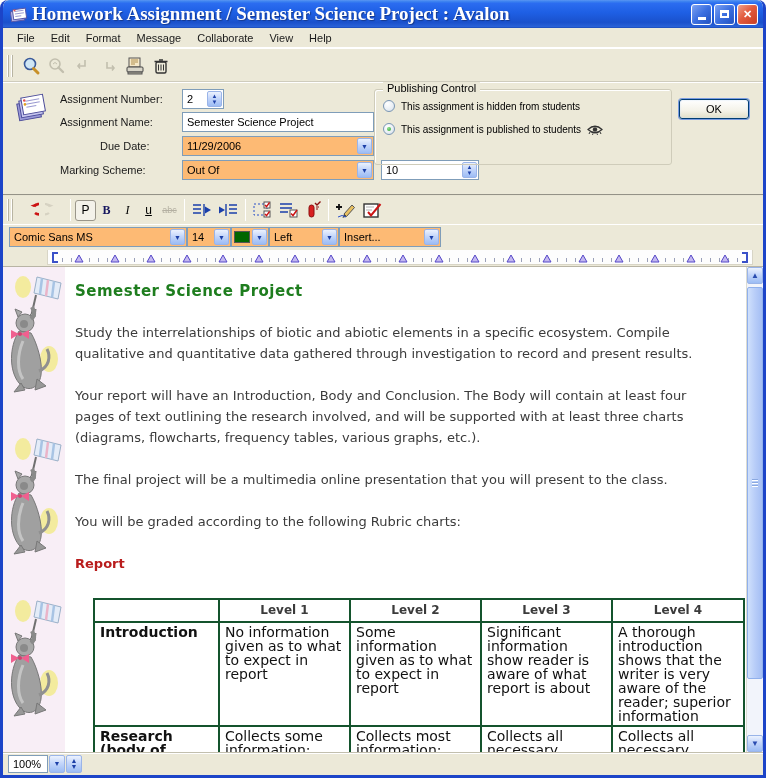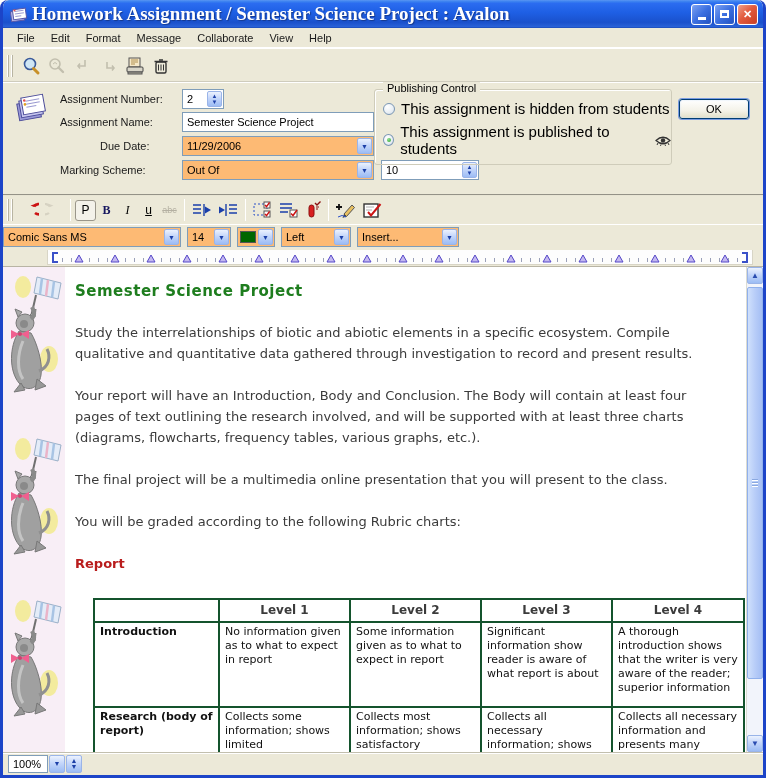--- a/index.html
+++ b/index.html
@@ -41,43 +41,43 @@
   .edittb{ height:30px; flex:0 0 30px; display:flex; align-items:center; background:#ECE9D8;
     border-top:2px groove #e8e5d4; padding-left:2px;}
   .fbtn{ min-width:21px;height:21px; padding:0 3px; display:flex;align-items:center;justify-content:center;
     font-size:12px; border-radius:3px;}
   .fbtn.pressed{ border:1px solid #9a968a; background:#f4f2ea;}
   .fbtn.bold{ font-weight:bold; font-family:"Liberation Serif",serif; color:#16165e;}
   .fbtn.ital{ font-style:italic; font-family:"Liberation Serif",serif;}
   .fbtn.und{ text-decoration:underline;}
   .fbtn.dis{ color:#b4b0a2; font-size:9px; text-decoration:line-through;}
 
-  .fontrow{ height:26px; flex:0 0 26px; display:flex; align-items:center; gap:6px; background:#ECE9D8;
-    box-shadow:inset 0 1px 0 #fff;}
+  .fontrow{ height:26px; flex:0 0 26px; display:flex; align-items:center; background:#ECE9D8;
+    padding-left:6px; box-shadow:inset 0 1px 0 #fff;}
   .cb{ position:relative; background:#fdba74; border:1px solid #7F9DB9; height:20px; display:flex;
     align-items:center; font-size:11px; padding:0 18px 0 4px; white-space:nowrap; overflow:hidden;}
   .cb .ar{ position:absolute; right:1px; top:1px; bottom:1px; width:15px; border:1px solid #9ab4e8; border-radius:2px;
     background:linear-gradient(180deg,#ecf2fe 0%,#c4d6fa 45%,#9cbcf4 100%);
     display:flex; align-items:center; justify-content:center; color:#1c3fa8; font-size:7px;}
   .swatch{ width:18px; height:12px; background:#006600; border:1px solid #555;}
 
   .spin{ position:relative; background:#fff; border:1px solid #7F9DB9; height:20px; display:flex;
     align-items:center; font-size:11px; padding:0 18px 0 4px;}
   .spin .ud{ position:absolute; right:1px; top:1px; bottom:1px; width:15px; border:1px solid #9ab4e8; border-radius:2px;
     background:linear-gradient(180deg,#ecf2fe 0%,#c4d6fa 45%,#9cbcf4 100%);
     display:flex; flex-direction:column; align-items:center; justify-content:center; color:#1c3fa8; font-size:6px; line-height:6px;}
 
   
   .formpanel{ height:112px; flex:0 0 112px; position:relative; background:#ECE9D8; border-top:1px solid #fff;}
   .flabel{ position:absolute; font-size:11px; color:#1a1a1a;}
   .assign-icon{ position:absolute; left:11px; top:7px;}
   .fieldset{ position:absolute; left:371px; top:6px; width:298px; height:76px;
     border:1px solid #cfccba; border-radius:3px; box-shadow:inset 1px 1px 0 #fff;}
   .fieldset .legend{ position:absolute; top:-8px; left:8px; background:#ECE9D8; padding:0 4px; font-size:11px;}
-  .radiorow{ position:absolute; left:8px; display:flex; align-items:center; gap:6px; font-size:15px;}
+  .radiorow{ position:absolute; left:8px; display:flex; align-items:center; gap:6px; font-size:10px;}
   .radio{ width:12px;height:12px;border-radius:50%; border:1px solid #7a96b4;
     background:radial-gradient(circle at 35% 30%,#fff 0%,#e8eef4 60%,#cdd8e2 100%); position:relative;}
   .radio.sel::after{ content:""; position:absolute; left:3px; top:3px; width:4px;height:4px; border-radius:50%;
     background:radial-gradient(circle at 35% 30%,#8fe08f,#2da32d);}
   .okbtn{ position:absolute; left:676px; top:16px; width:70px; height:20px; border:1px solid #003C74; border-radius:3px;
     background:linear-gradient(180deg,#fff 0%,#f4f2e8 60%,#e2dfc8 100%);
     box-shadow:0 0 0 1px #7a9ce0, inset 0 0 2px #cfe0f8; font-size:11px;
     display:flex; align-items:center; justify-content:center;}
 
   
@@ -95,21 +95,21 @@
   .marginart{ width:62px; flex:0 0 62px; background:#f8eef6; overflow:hidden;}
   .doccontent{ flex:1 1 auto; overflow:hidden; padding:14px 20px 0 10px; font-family:"DejaVu Sans",sans-serif;
     font-size:13px; color:#3b3b3b; line-height:21px;}
   .dochead{ color:#1e7d1e; font-weight:bold; font-size:15px; margin-bottom:20px; letter-spacing:0.5px;}
   .docpara{ margin-bottom:21px; max-width:668px;}
   .sechead{ color:#b91c1c; font-weight:bold; font-size:13px; margin:4px 0 24px;}
   table.rubric{ border-collapse:collapse; margin-left:18px; width:650px; table-layout:fixed;
     font-family:"DejaVu Sans",sans-serif; border:2px solid #000;}
   table.rubric th, table.rubric td{ border:2px solid #14532d; vertical-align:top; padding:2px 5px;}
   table.rubric th{ font-size:12px; font-weight:bold; text-align:center; height:21px; line-height:17px;}
-  table.rubric td{ font-size:11px; line-height:14px; color:#111;}
+  table.rubric td{ font-size:14px; line-height:14px; color:#111;}
   td.rowlabel{ font-weight:bold; font-size:12px; line-height:15px;}
   tr.introrow td{ height:85px;}
 
   
   .vscroll{ width:17px; flex:0 0 17px; background:#f2f4fb; border-left:1px solid #dcdcd2;
     display:flex; flex-direction:column;}
   .sbtn{ height:17px; flex:0 0 17px; border:1px solid #9ab4e8; border-radius:2px;
     background:linear-gradient(180deg,#ecf2fe,#c4d6fa 45%,#9cbcf4); color:#2a4cb0; font-size:8px;
     display:flex; align-items:center; justify-content:center;}
   .strack{ flex:1 1 auto; position:relative;}

